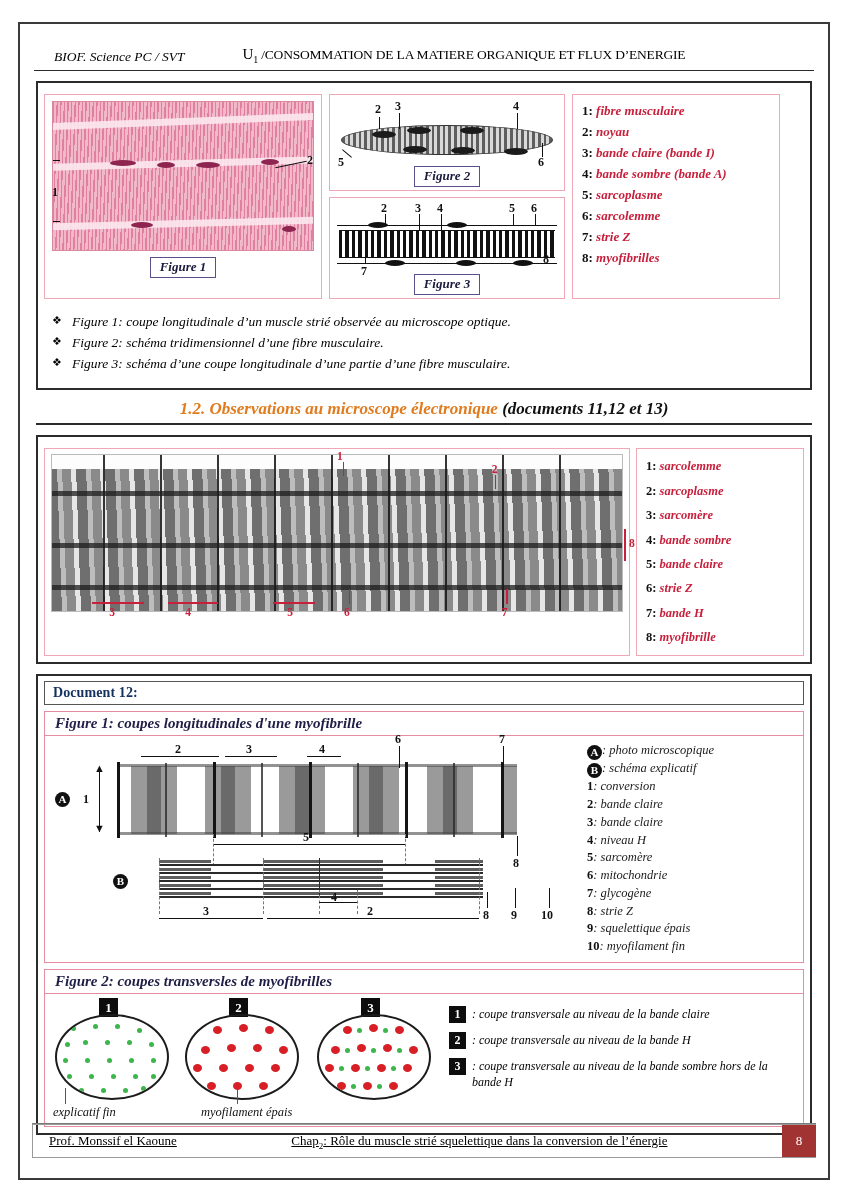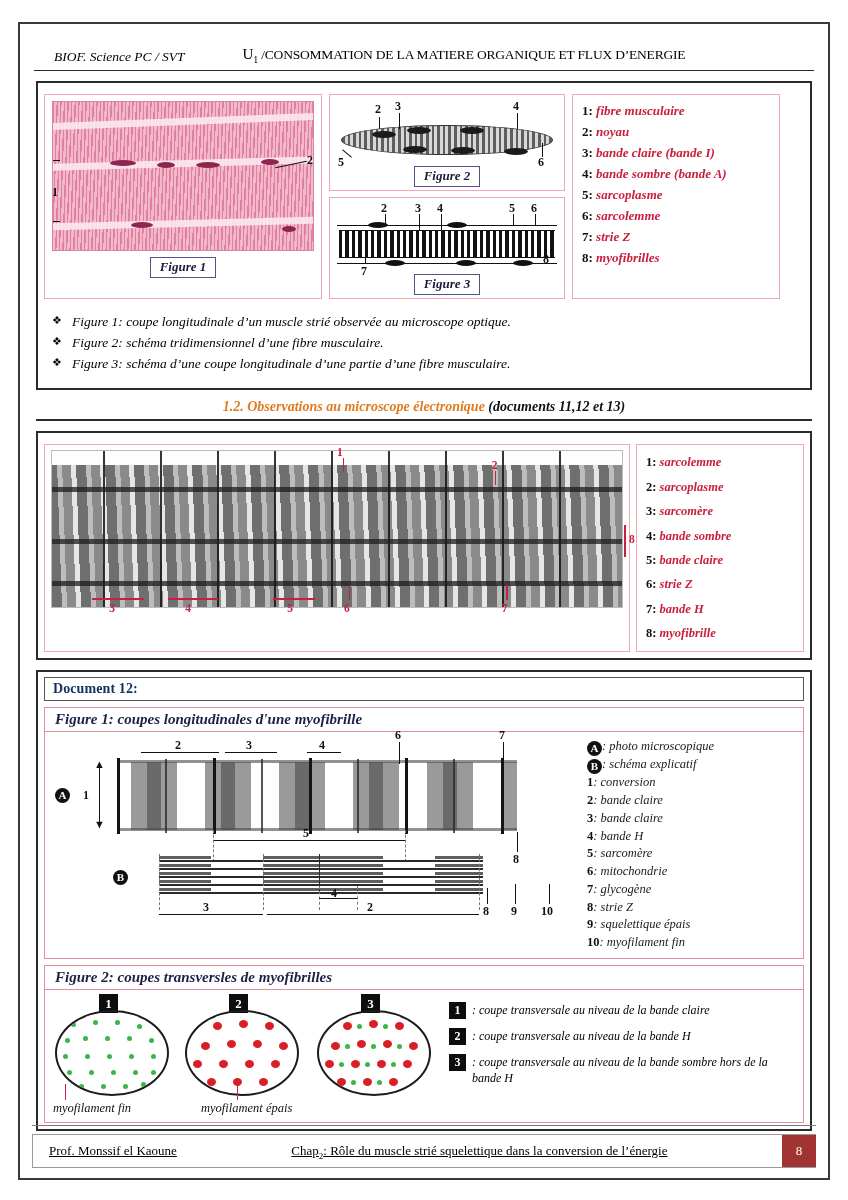--- a/index.html
+++ b/index.html
@@ -153,21 +153,21 @@
     position:absolute; left:-20px; top:0; font-style:normal; font-size:11px;
   }
   .bullets ul { margin:0; padding:0; }
 
   
   .sect {
     text-align:center;
     margin:9px 4px 0 4px;
     border-bottom:2.5px double #2b2b2b;
     padding-bottom:4px;
-    font-size:14px;
+    font-size:17px;
   }
   .sect .t { color:#e07b1e; font-style:italic; font-weight:bold; }
   .sect .p { font-weight:bold; font-style:italic; color:#111; }
 
   
   .d11-inner { display:flex; gap:6px; margin-top:6px; align-items:stretch; }
   .em-panel {
     flex:1; border:1.6px solid #f0a8b4; padding:5px 6px 3px 6px; position:relative;
   }
   .em-img {
@@ -268,23 +268,23 @@
   }
   .legend-f2 { width:348px; font-size:12px; line-height:1.35; font-style:italic; padding-top:6px;}
   .legend-f2 .row { display:flex; gap:6px; margin-bottom:9px; align-items:flex-start;}
   .legend-f2 .sq {
     flex:none; width:17px; height:17px; line-height:17px; background:#0d0d0d;
     color:#fff; text-align:center; font-weight:bold; font-size:12px; font-style:normal;
   }
 
   
   .footer {
-    position:absolute; left:12px; right:12px; bottom:10px;
+    position:absolute; left:12px; right:12px; bottom:20px;
     border-top:1.2px solid #7a7a7a;
-    padding-top:8px;
+    padding-top:0;
   }
   .footer-in {
     display:flex; align-items:stretch;
     border:1px solid #9a9a9a; border-right:none;
     height:34px;
   }
   .f-left { padding:8px 0 0 16px; font-size:13px; text-decoration:underline; white-space:nowrap;}
   .f-mid { flex:1; text-align:center; padding:8px 0 0 0; font-size:13px; text-decoration:underline; white-space:nowrap;}
   .f-mid .sub { font-size:9px; vertical-align:sub; }
   .f-page {
@@ -546,21 +546,21 @@
           <div class="dimv" style="left:498px; top:148px; height:20px;"></div>
           <div class="num" style="left:490px; top:168px;">10</div>
         </div>
 
         <div class="legend-f1">
           <div><span class="badge">A</span><span>: photo microscopique</span></div>
           <div><span class="badge">B</span><span>: schéma explicatif</span></div>
           <div><span class="n">1</span><span>: conversion</span></div>
           <div><span class="n">2</span><span>: bande claire</span></div>
           <div><span class="n">3</span><span>: bande claire</span></div>
-          <div><span class="n">4</span><span>: bande H</span></div>
+          <div><span class="n">4</span><span>: niveau H</span></div>
           <div><span class="n">5</span><span>: sarcomère</span></div>
           <div><span class="n">6</span><span>: mitochondrie</span></div>
           <div><span class="n">7</span><span>: glycogène</span></div>
           <div><span class="n">8</span><span>: strie Z</span></div>
           <div><span class="n">9</span><span>: squelettique épais</span></div>
           <div><span class="n">10</span><span>: myofilament fin</span></div>
         </div>
       </div>
     </div>
 
@@ -634,21 +634,21 @@
             <div class="dot" style="left:20px; top:50px; width:5px; height:5px; background:#3cb54a;"></div>
             <div class="dot" style="left:46px; top:50px; width:5px; height:5px; background:#3cb54a;"></div>
             <div class="dot" style="left:72px; top:50px; width:5px; height:5px; background:#3cb54a;"></div>
             <div class="dot" style="left:18px; top:66px; width:9px; height:8px; background:#d81f26;"></div>
             <div class="dot" style="left:44px; top:66px; width:9px; height:8px; background:#d81f26;"></div>
             <div class="dot" style="left:70px; top:66px; width:9px; height:8px; background:#d81f26;"></div>
             <div class="dot" style="left:32px; top:68px; width:5px; height:5px; background:#3cb54a;"></div>
             <div class="dot" style="left:58px; top:68px; width:5px; height:5px; background:#3cb54a;"></div>
           </div>
           <div class="dimv" style="left:14px; top:88px; height:16px; background:#c8203c;"></div>
-          <div class="cap2" style="left:2px;">myofilament fin</div>
+          <div class="cap2" style="left:2px;">explicatif fin</div>
           <div class="dimv" style="left:186px; top:88px; height:16px; background:#c8203c;"></div>
           <div class="cap2" style="left:150px;">myofilament épais</div>
         </div>
         <div class="legend-f2">
           <div class="row">
             <span class="sq">1</span>
             <span>: coupe transversale au niveau de la bande claire</span>
           </div>
           <div class="row">
             <span class="sq">2</span>

